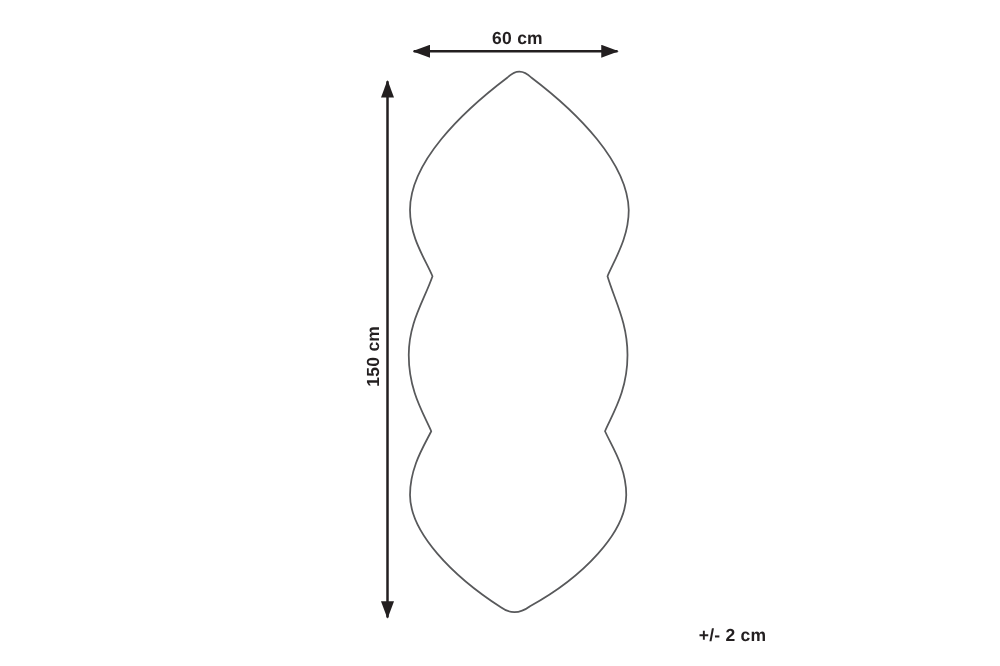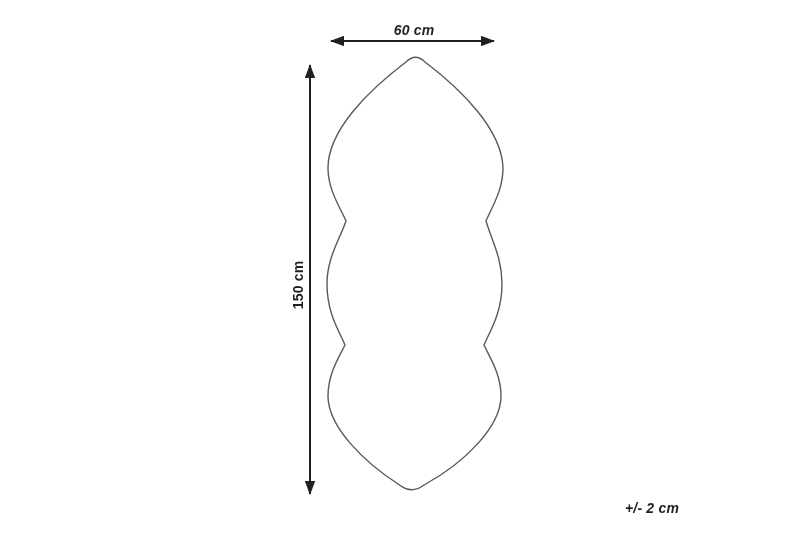--- a/index.html
+++ b/index.html
@@ -30,32 +30,30 @@
     font-size: 14px;
     color: #231f20;
     white-space: nowrap;
     letter-spacing: 0.2px;
     user-select: none;
   }
   .dim-label--width {
     left: 414px;
     top: 30px;
     transform: translate(-50%, -50%);
-    font-style: italic;
   }
   .dim-label--height {
     left: 298px;
     top: 285px;
     transform: translate(-50%, -50%) rotate(-90deg);
   }
   .dim-label--tolerance {
-    left: 652px;
+    left: 586px;
     top: 508px;
     transform: translate(-50%, -50%);
-    font-style: italic;
   }
 </style>
 </head>
 <body>
 
 <div class="stage">
 
   <svg class="diagram-svg" viewBox="0 0 800 533" xmlns="http://www.w3.org/2000/svg">
     <defs>
       <marker id="arrowhead" markerUnits="strokeWidth" markerWidth="7" markerHeight="5.2" refX="6.5" refY="2.6" orient="auto-start-reverse">

